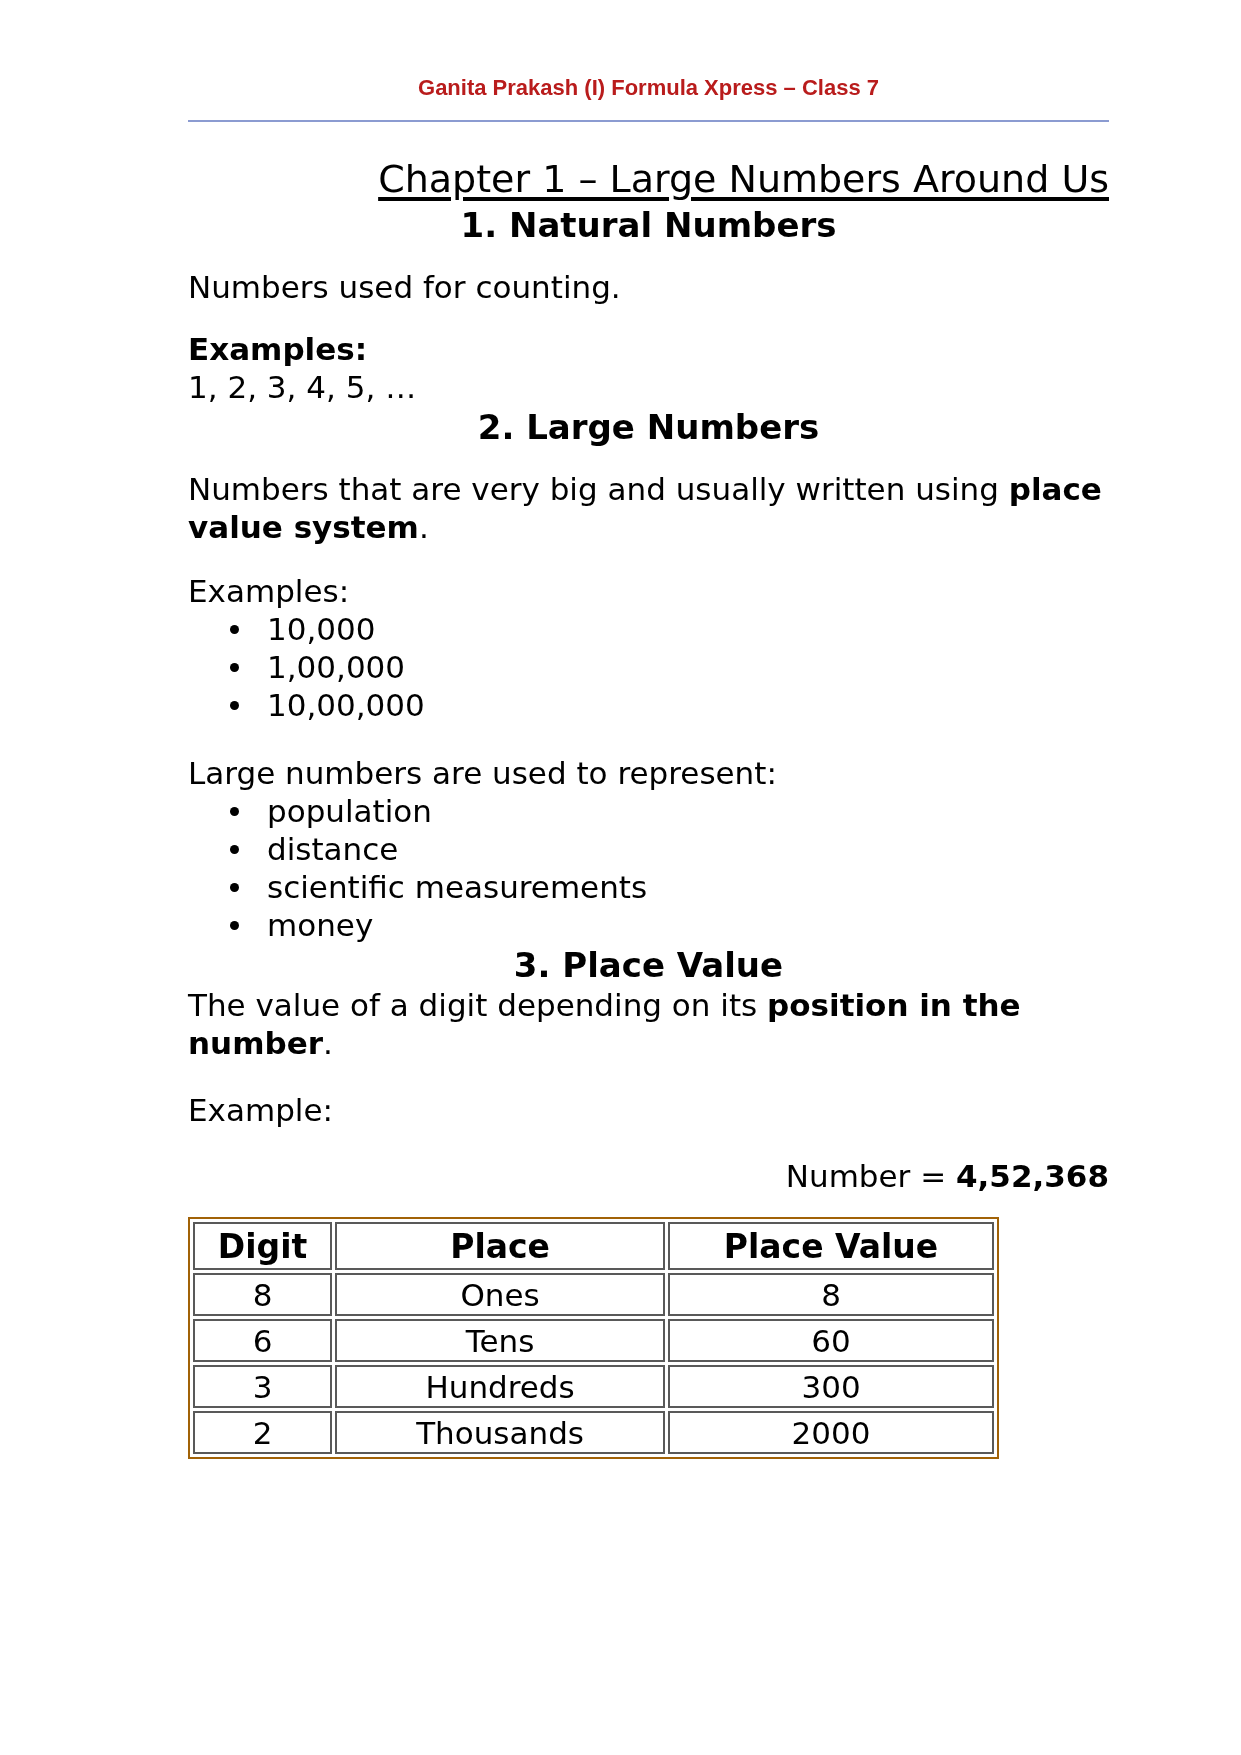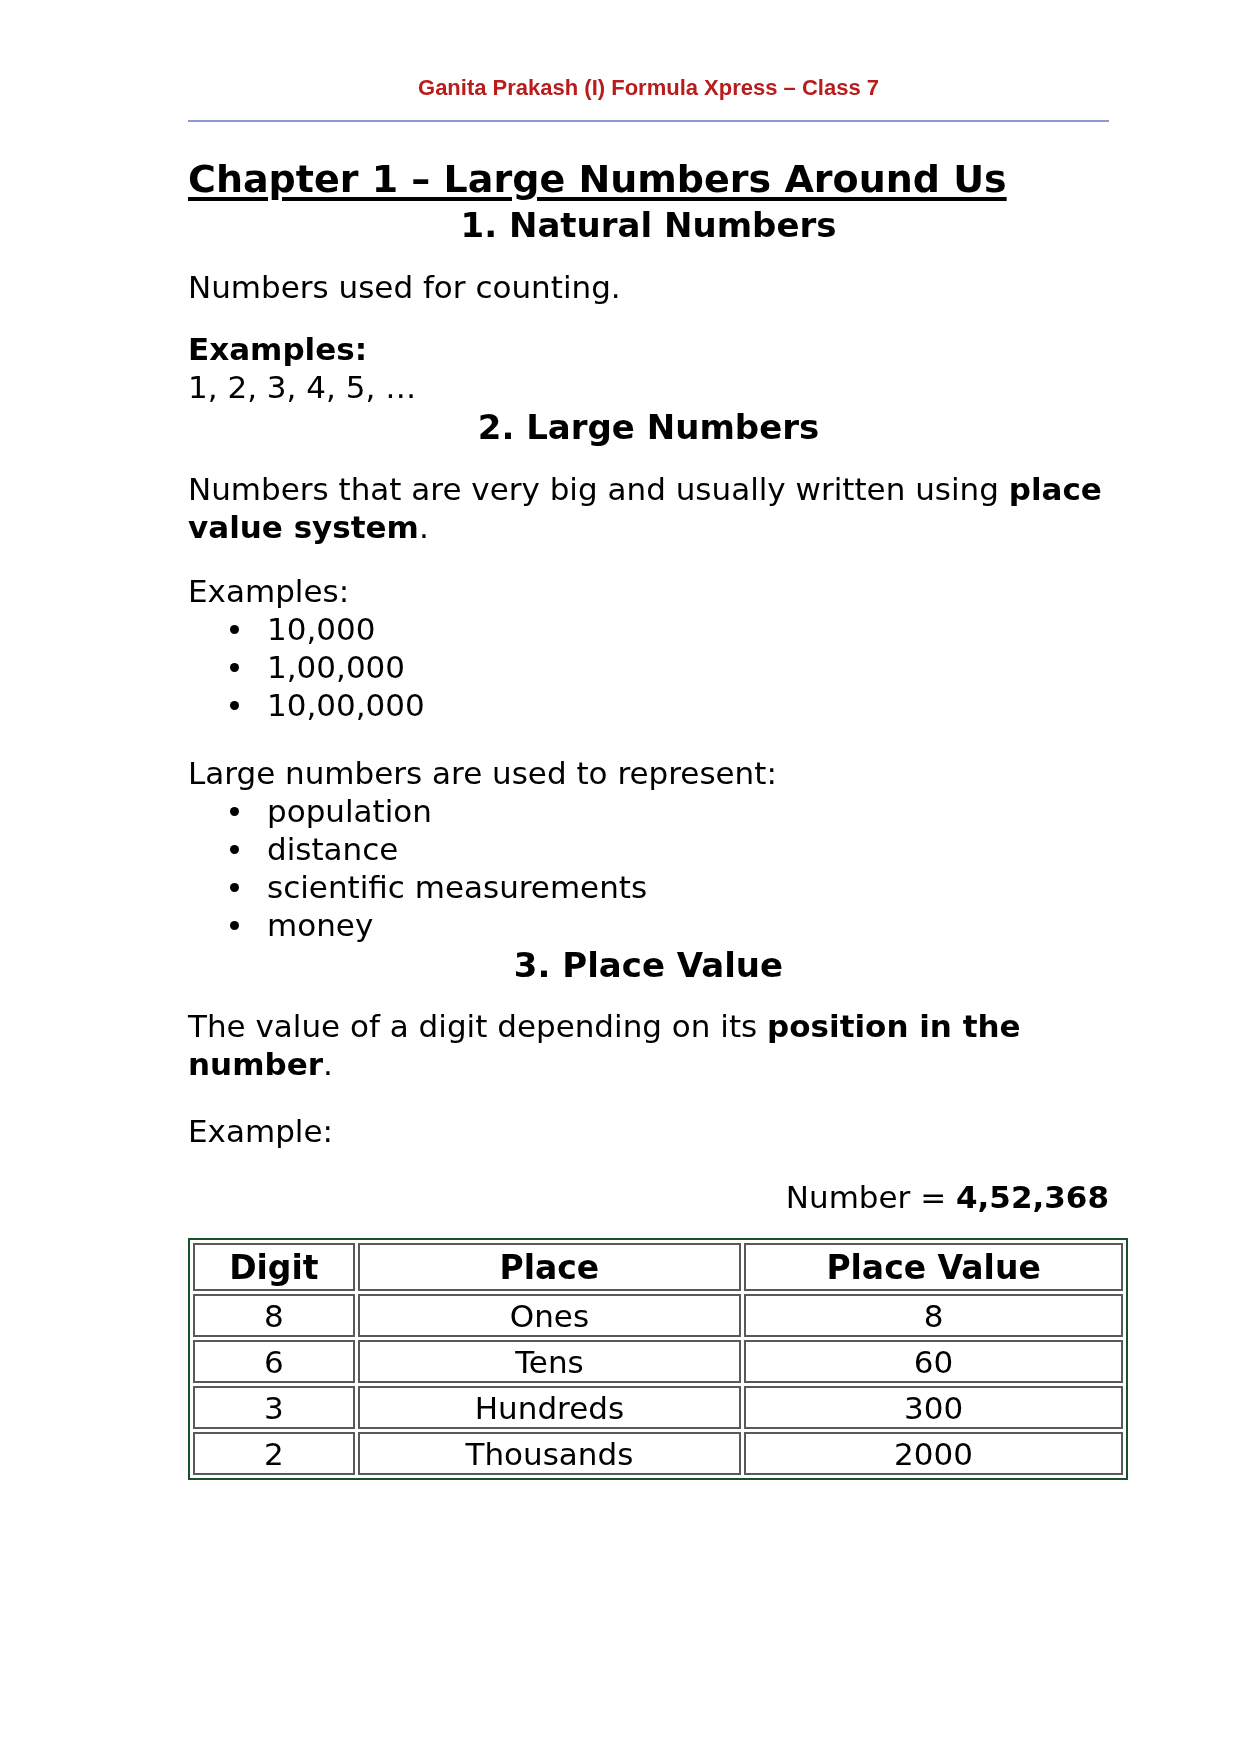--- a/index.html
+++ b/index.html
@@ -23,40 +23,40 @@
     color: #b91c1c;
     text-align: center;
   }
   .header-rule {
     margin-top: 16px;
     border-bottom: 2px solid #8b9bd1;
     height: 0;
   }
   .chapter-title {
     margin: 32px 0 0 0;
-    text-align: left;
+    text-align: right;
     font-size: 38px; line-height: 50px;
-    font-weight: bold;
+    font-weight: normal;
   }
   .chapter-title .u {
     text-decoration: underline;
     text-decoration-thickness: 4px;
     text-underline-offset: 5px;
   }
   h2.sec {
     margin: 0;
     font-size: 34px; line-height: 42px;
     font-weight: bold;
     text-align: center;
   }
   p, .line { margin: 0; font-size: 31px; line-height: 38px; }
   .b { font-weight: bold; }
 
   .mt14 { margin-top: 14px; } .mt19 { margin-top: 19px; }
-  .mt21 { margin-top: 21px; } .mt22 { margin-top: 22px; }
+  .mt21 { } .mt22 { margin-top: 22px; }
   .mt24 { margin-top: 24px; } .mt26 { margin-top: 26px; }
   .mt27 { margin-top: 27px; } .mt28 { margin-top: 28px; text-align: right; }
   .mt29 { margin-top: 29px; } .mt30 { margin-top: 30px; }
 
   ul.blist { margin: 0; padding: 0; list-style: none; }
   ul.blist li {
     position: relative;
     padding-left: 79px;
     font-size: 31px; line-height: 38px;
   }
@@ -66,22 +66,22 @@
     left: 42px; top: 15px;
     width: 9px; height: 9px;
     border-radius: 50%;
     background: #000000;
   }
 
   table.pv {
     margin-top: 22px;
     border-collapse: separate;
     border-spacing: 3px;
-    border: 2px solid #14532d;
-    width: 940px;
+    border: 2px solid #a16207;
+    width: 811px;
     table-layout: fixed;
   }
   table.pv th, table.pv td {
     border: 2px solid #595959;
     text-align: center;
     padding: 0;
     overflow: hidden;
   }
   table.pv th { font-size: 33px; height: 44px; font-weight: bold; }
   table.pv td { font-size: 31px; height: 39px; font-weight: normal; }

